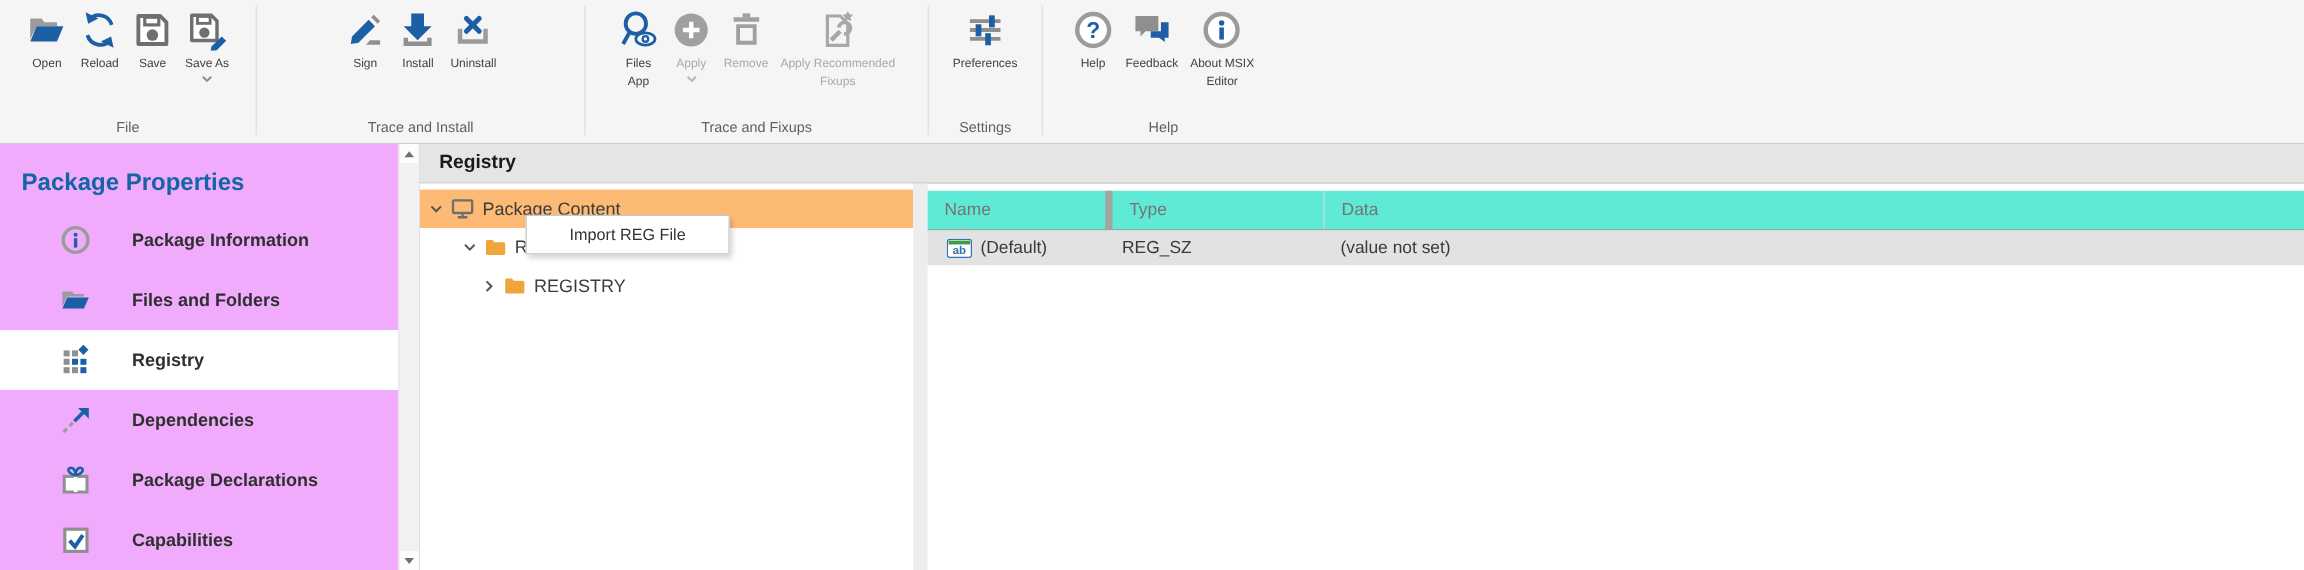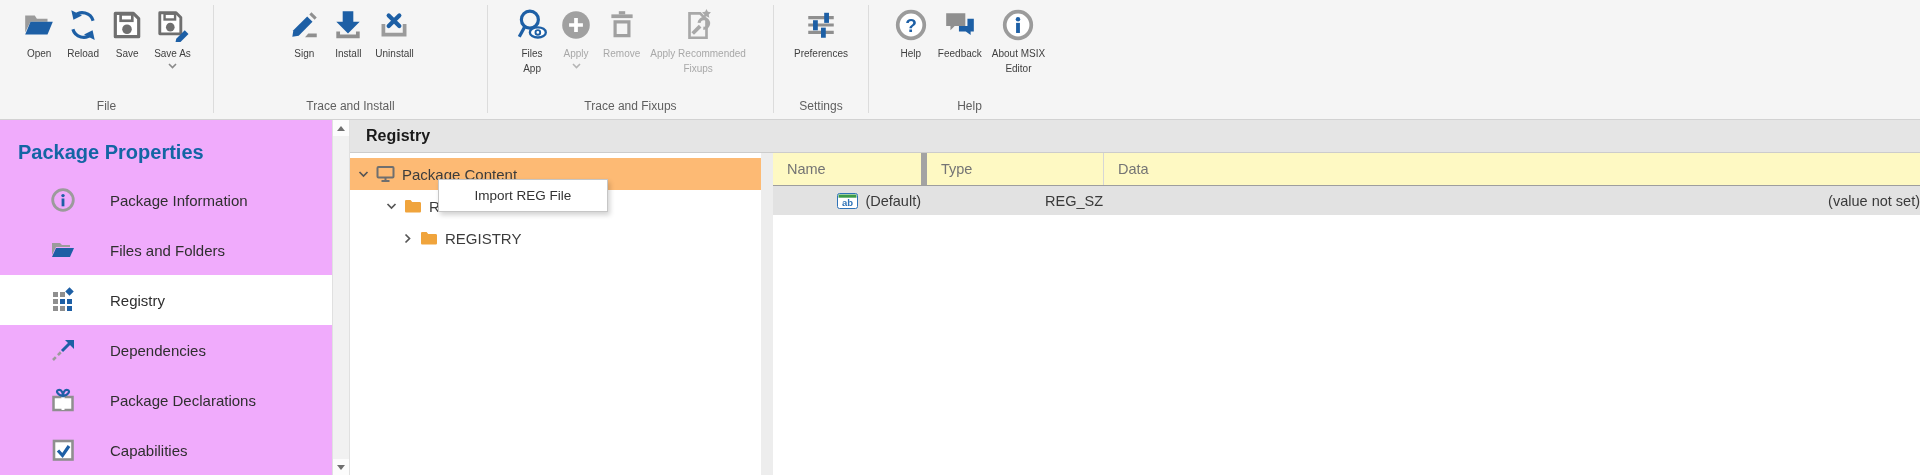--- a/index.html
+++ b/index.html
@@ -15,21 +15,21 @@
   .rbtn .ricon{width:34px;height:34px;}
   .rbtn .lbl{font-size:10px;color:#3f3f3f;text-align:center;line-height:15px;margin-top:4px;white-space:pre-line;}
   .rbtn.disabled .lbl{color:#a8a8a8;}
   .chev{margin-top:2px;}
   
   .content{display:flex;height:355px;}
   .sidebar{width:332px;background:#f0abfc;flex:0 0 auto;}
   .side-title{color:#1365a4;font-weight:bold;font-size:20px;padding:21px 0 0 18px;height:34px;box-sizing:content-box;}
   .side-item{height:50px;display:flex;align-items:center;padding-left:50px;cursor:pointer;}
   .side-item .sicon{width:26px;height:26px;flex:0 0 auto;}
-  .side-item .slbl{font-size:15px;color:#2f2f2f;margin-left:34px;}
+  .side-item .slbl{font-size:15px;color:#2f2f2f;margin-left:34px;font-weight:bold;}
   .side-item.selected{background:#ffffff;}
   .vscroll{width:16px;background:#fcfcfc;border-left:1px solid #e0e0e0;border-right:1px solid #e0e0e0;
            display:flex;flex-direction:column;align-items:center;flex:0 0 auto;}
   .varrow{height:16px;display:flex;align-items:center;justify-content:center;width:100%;cursor:pointer;}
   .tri-up{width:0;height:0;border-left:4px solid transparent;border-right:4px solid transparent;border-bottom:5px solid #6f6f6f;}
   .tri-down{width:0;height:0;border-left:4px solid transparent;border-right:4px solid transparent;border-top:5px solid #6f6f6f;}
   .vthumb{flex:1;width:100%;background:#f1f1f1;}
   .main{flex:1;display:flex;flex-direction:column;background:#fff;min-width:0;}
   .main-title{height:32px;background:#e5e5e5;border-bottom:1px solid #cccccc;font-weight:bold;font-size:16px;
               color:#1a1a1a;line-height:32px;padding-left:16px;}
@@ -41,25 +41,25 @@
   .tree-row .exp{width:11px;height:11px;margin-right:7px;flex:0 0 auto;}
   .tree-row .ticon{margin-right:7px;flex:0 0 auto;display:flex;align-items:center;}
   .lv0{padding-left:8px;} .lv1{padding-left:36px;} .lv2{padding-left:52px;}
   .splitter{width:12px;background:#ededed;flex:0 0 auto;}
   
   .ctxmenu{position:absolute;left:88px;top:26px;width:168px;background:#fff;border:1px solid #c6c6c6;
            box-shadow:2px 3px 5px rgba(0,0,0,.18);z-index:10;}
   .ctxitem{height:31px;display:flex;align-items:center;justify-content:center;font-size:13.5px;color:#333;cursor:pointer;}
   
   .grid{flex:1;display:flex;flex-direction:column;min-width:0;}
-  .grid-header{height:32px;display:flex;background:#fef9c3;border-bottom:1px solid #9e9e9e;}
+  .grid-header{height:32px;display:flex;background:#5eead4;border-bottom:1px solid #9e9e9e;margin-top:6px;}
   .gcol{display:flex;align-items:center;font-size:14.5px;color:#747474;padding-left:14px;box-sizing:border-box;}
   .gcol.c-name{width:148px;} .gcol.c-type{width:182px;border-left:6px solid #a3a3a3;} .gcol.c-data{flex:1;border-left:1px solid #d6d6d6;}
   .grid-row{height:29px;display:flex;align-items:center;background:#e2e2e2;font-size:14.5px;color:#3a3a3a;cursor:pointer;}
-  .gcell{padding-left:14px;box-sizing:border-box;display:flex;align-items:center;justify-content:flex-end;}
+  .gcell{padding-left:14px;box-sizing:border-box;display:flex;align-items:center;}
   .gcell.c-name{width:148px;} .gcell.c-type{width:182px;} .gcell.c-data{flex:1;}
   .abicon{margin:0 7px 0 2px;flex:0 0 auto;}
 </style>
 </head>
 <body>
 
 <div class="ribbon">
 
   <div class="rgroup" style="width:213px">
     <div class="rgroup-buttons">

